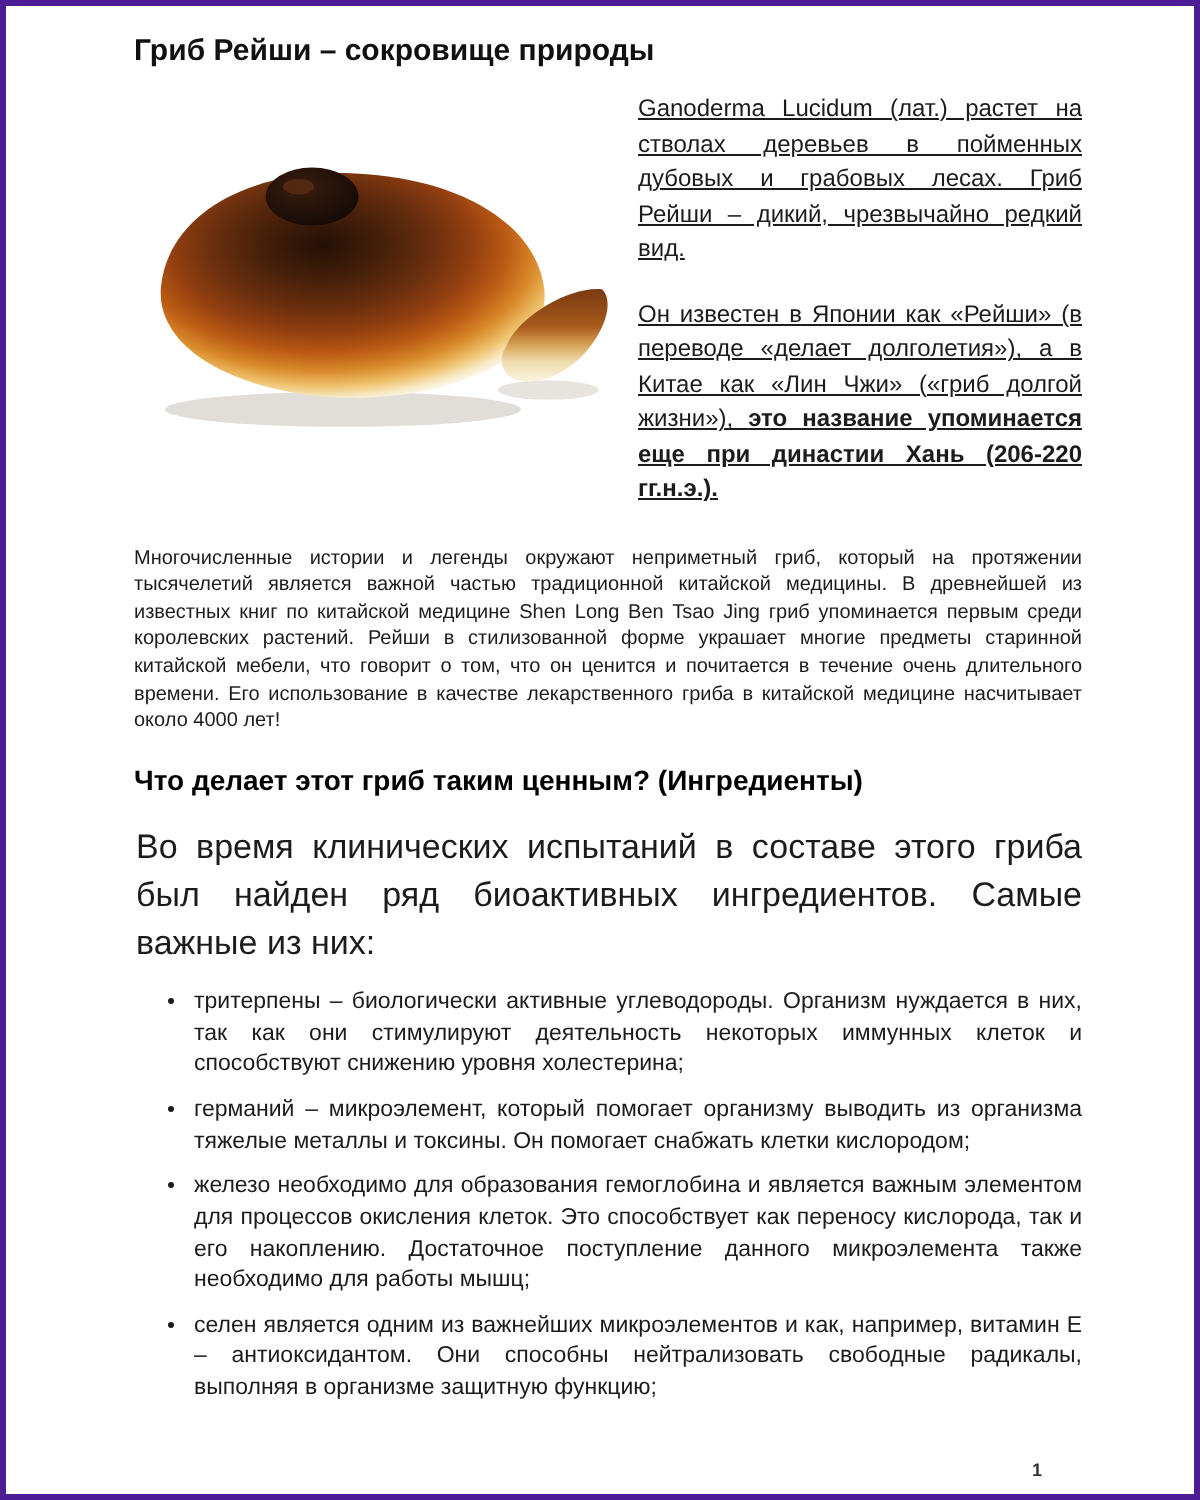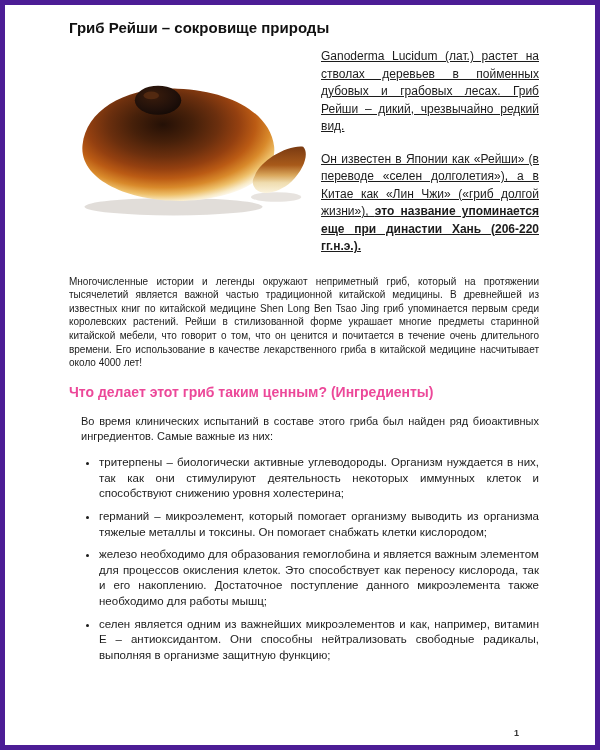--- a/index.html
+++ b/index.html
@@ -5,21 +5,21 @@
   html, body { margin: 0; padding: 0; background: #ffffff; }
   .page {
     position: relative;
     width: 600px;
     height: 750px;
     box-sizing: border-box;
     padding: 14px 56px 20px 64px;
     font-family: "Liberation Sans", sans-serif;
     color: #1c1c1c;
     background: #ffffff;
-    border: 5px solid #4c1d95;
+    border: 3px solid #4c1d95;
     overflow: hidden;
   }
   .doc-title {
     font-size: 15px;
     font-weight: bold;
     margin: 0 0 12px 0;
     color: #111;
   }
   .figure {
     float: left;
@@ -41,28 +41,28 @@
     font-size: 10px;
     line-height: 1.36;
     text-align: justify;
     font-weight: normal;
     margin: 4px 0 14px 0;
   }
   .section-heading {
     font-size: 14px;
     font-weight: bold;
     margin: 2px 0 14px 0;
-    color: #ec4899;
+    color: #000000;
   }
   .normal-p {
-    font-size: 11px;
+    font-size: 17px;
     line-height: 1.42;
     text-align: justify;
     font-weight: normal;
-    margin: 0 0 10px 12px;
+    margin: 0 0 10px 1px;
   }
   ul.ingredients {
     margin: 6px 0 0 6px;
     padding-left: 24px;
   }
   ul.ingredients li {
     font-size: 11.5px;
     line-height: 1.36;
     text-align: justify;
     margin-bottom: 7px;
@@ -116,21 +116,21 @@
       <ellipse cx="214" cy="150" rx="26" ry="5" fill="rgba(120,100,80,0.18)"></ellipse>
       <path d="M14,96 C18,60 58,36 112,38 C168,40 208,64 212,98 C215,128 178,152 118,154 C62,155 10,132 14,96 Z" fill="url(#capG)"></path>
       <ellipse cx="92" cy="50" rx="24" ry="15" fill="url(#knobG)"></ellipse>
       <ellipse cx="85" cy="45" rx="8" ry="4" fill="#5a2d12" opacity="0.8"></ellipse>
       <path d="M192,128 C198,112 226,96 242,98 C248,104 244,120 230,134 C217,146 200,149 193,142 C189,137 189,133 192,128 Z" fill="url(#sliceG)"></path>
     </svg>
   </div>
 
   <div class="col-right">
     <p>Ganoderma Lucidum (лат.) растет на стволах деревьев в пойменных дубовых и грабовых лесах. Гриб Рейши – дикий, чрезвычайно редкий вид.</p>
-    <p><span>Он известен в Японии как «Рейши» (в переводе «селен долголетия»), а в Китае как «Лин Чжи» («гриб долгой жизни»), </span><span class="bold-tail">это название упоминается еще при династии Хань (206-220 гг.н.э.).</span></p>
+    <p><span>Он известен в Японии как «Рейши» (в переводе «делает долголетия»), а в Китае как «Лин Чжи» («гриб долгой жизни»), </span><span class="bold-tail">это название упоминается еще при династии Хань (206-220 гг.н.э.).</span></p>
   </div>
 
   <p class="body-p">Многочисленные истории и легенды окружают неприметный гриб, который на протяжении тысячелетий является важной частью традиционной китайской медицины. В древнейшей из известных книг по китайской медицине Shen Long Ben Tsao Jing гриб упоминается первым среди королевских растений. Рейши в стилизованной форме украшает многие предметы старинной китайской мебели, что говорит о том, что он ценится и почитается в течение очень длительного времени. Его использование в качестве лекарственного гриба в китайской медицине насчитывает около 4000 лет!</p>
 
   <h2 class="section-heading">Что делает этот гриб таким ценным? (Ингредиенты)</h2>
 
   <p class="normal-p">Во время клинических испытаний в составе этого гриба был найден ряд биоактивных ингредиентов.  Самые важные из них:</p>
 
   <ul class="ingredients">
     <li><span class="term">тритерпены</span><span> – биологически активные углеводороды. Организм нуждается в них, так как они стимулируют деятельность некоторых иммунных клеток и способствуют снижению уровня холестерина;</span></li>

